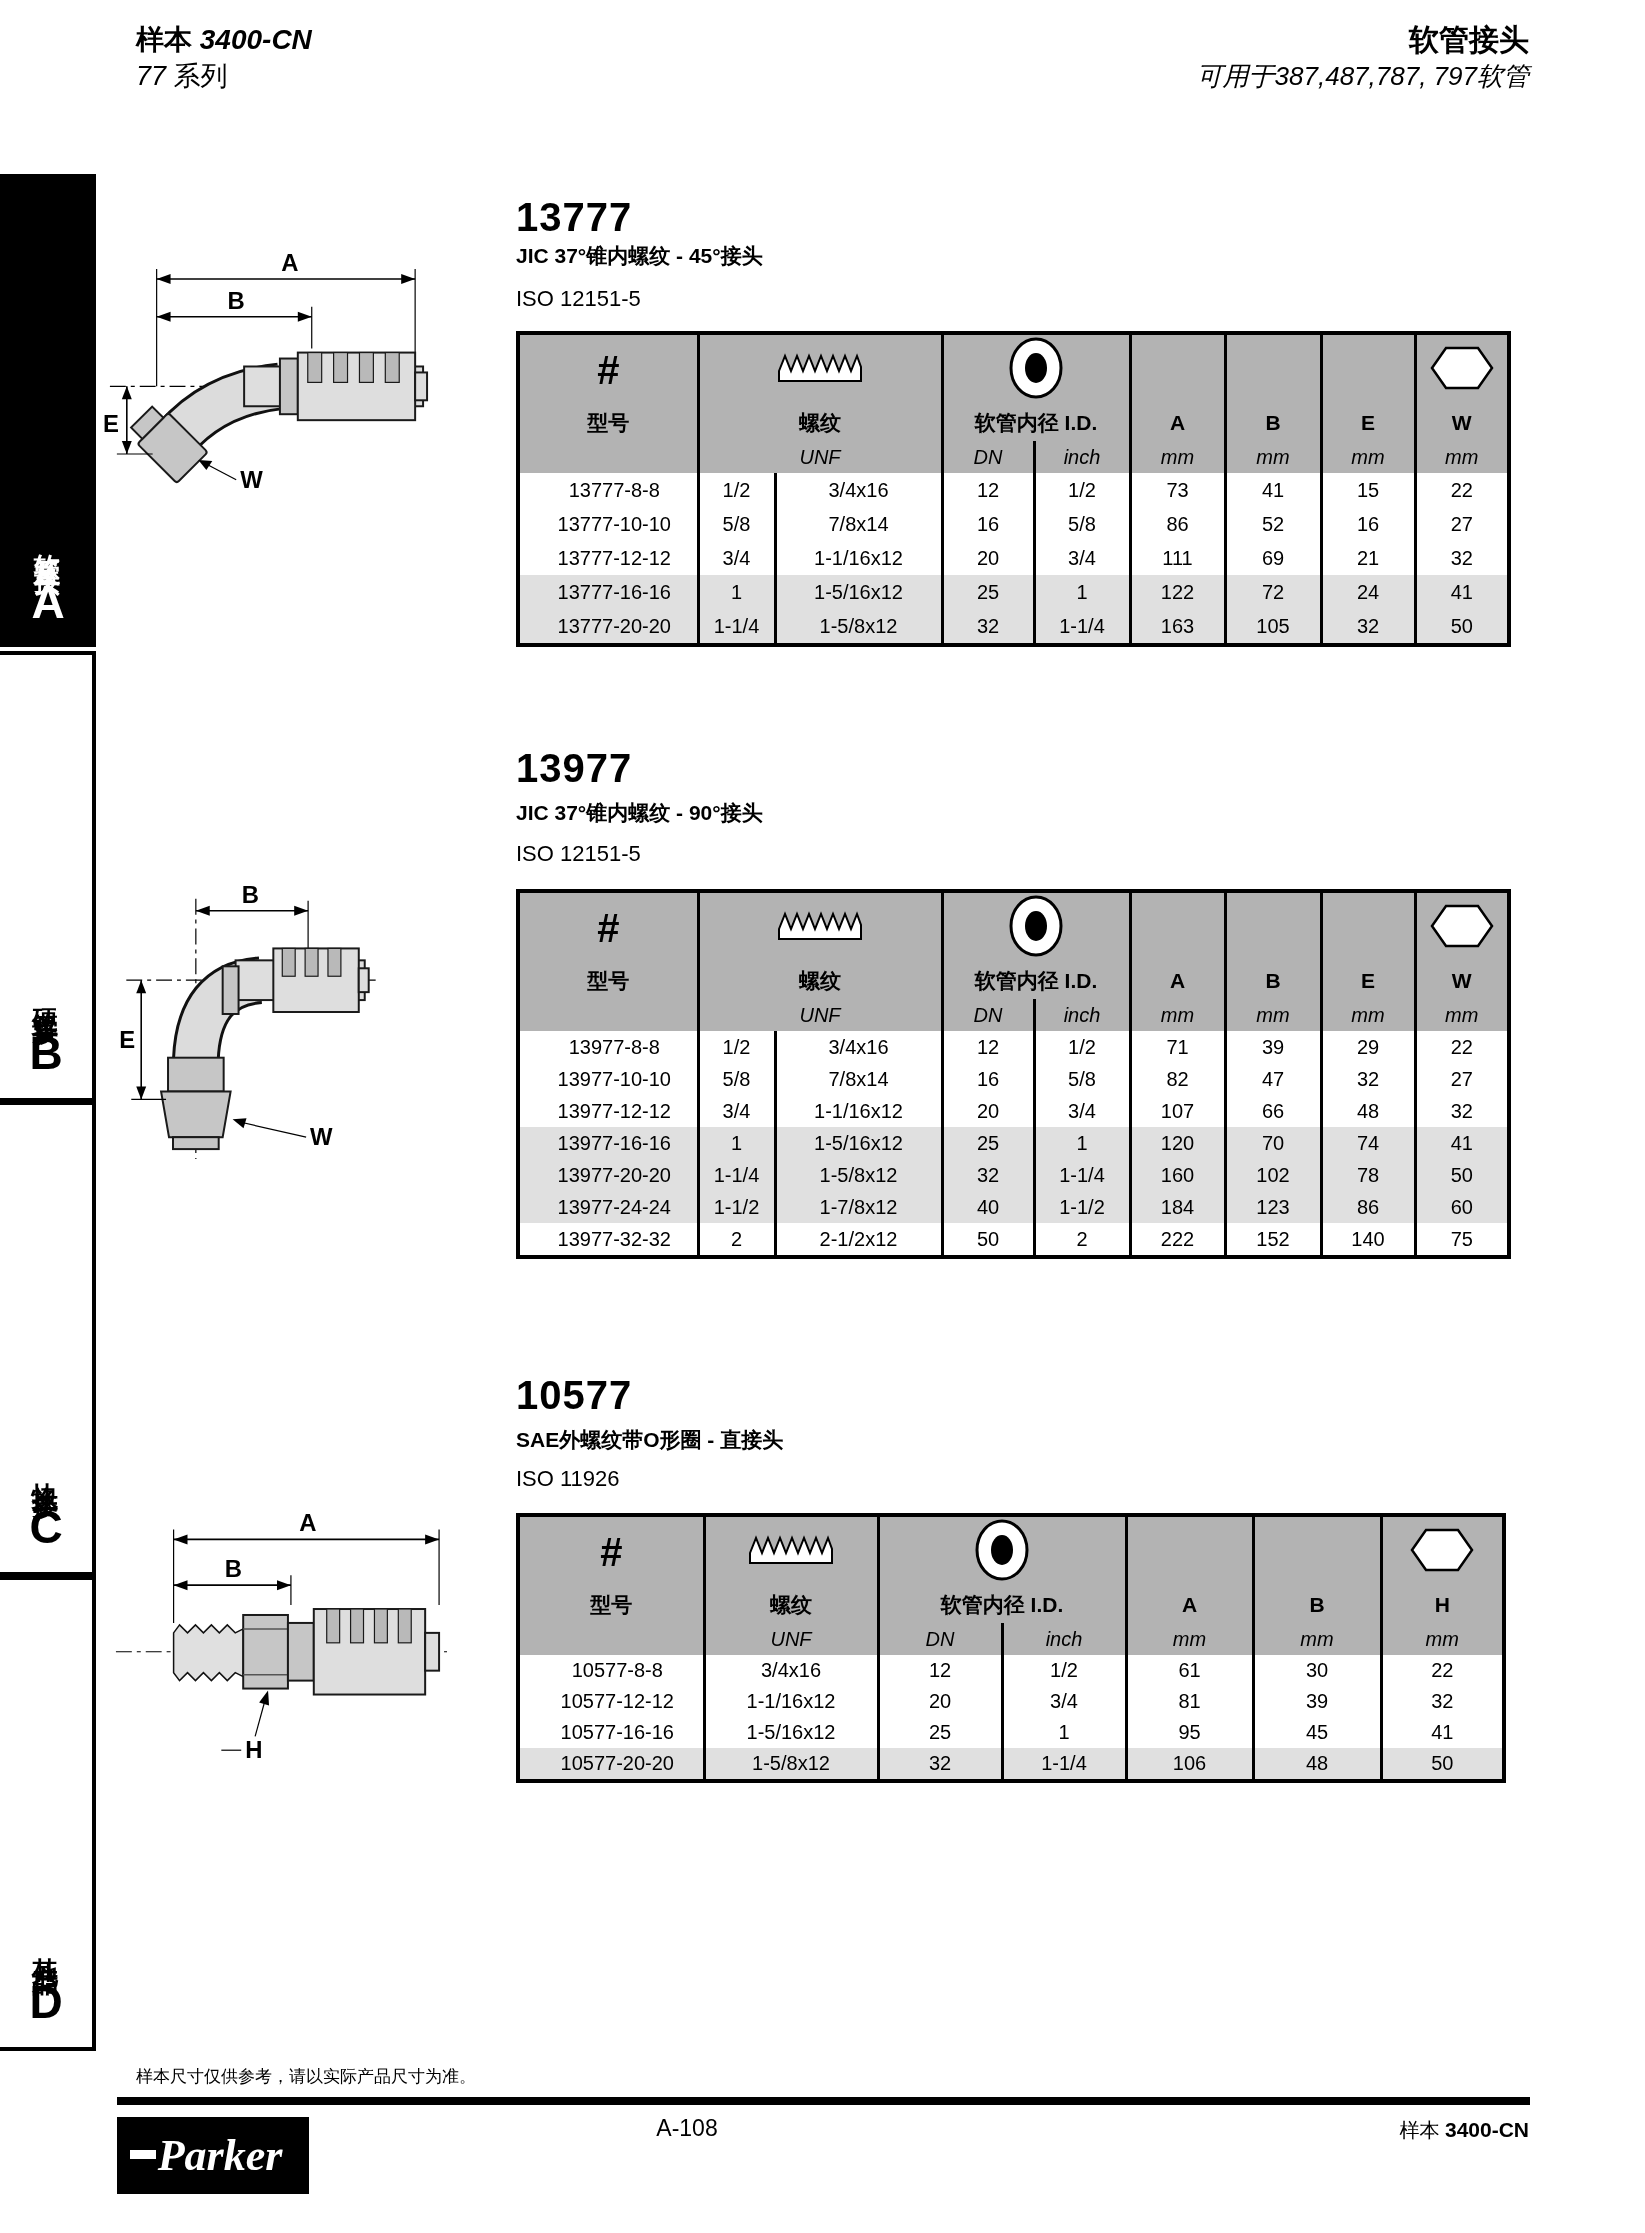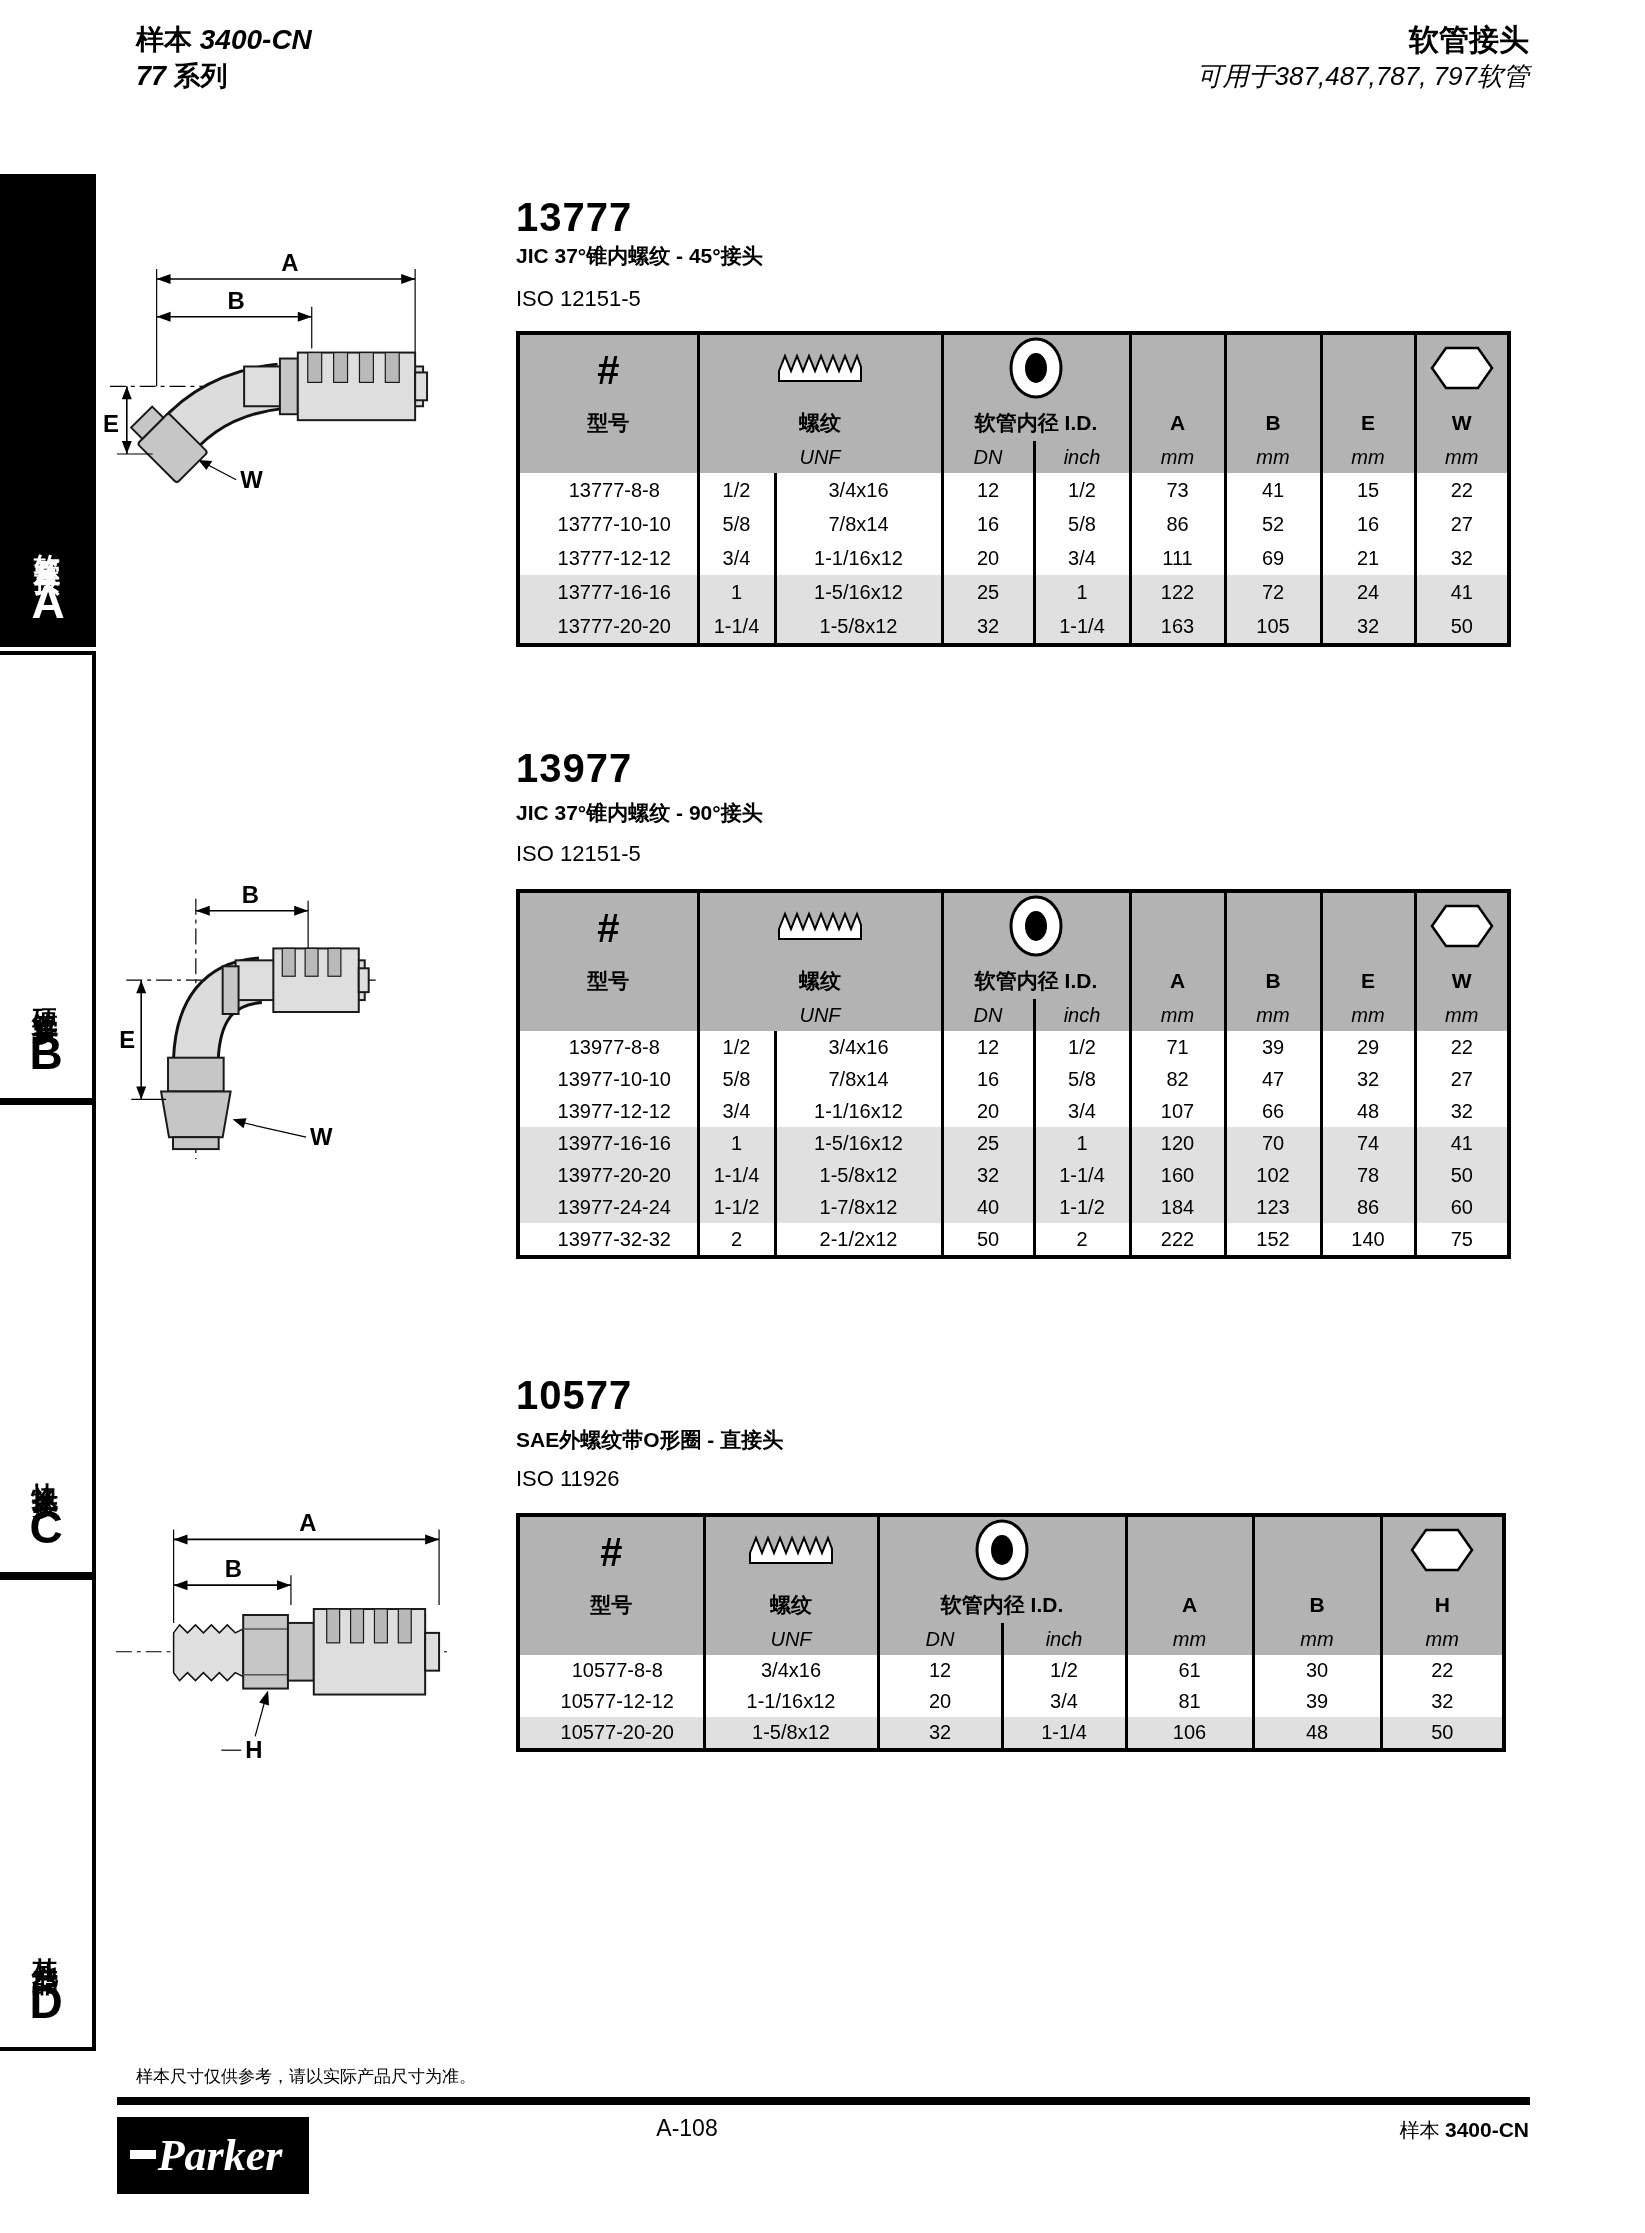--- a/index.html
+++ b/index.html
@@ -2,21 +2,21 @@
 <html><head>
 <meta charset="utf-8">
 <style>
   html,body{margin:0;padding:0;background:#fff;}
   #page{position:relative;width:1646px;height:2234px;background:#fff;overflow:hidden;
         font-family:"Liberation Sans","DejaVu Sans",sans-serif;color:#000;}
 
   
   .hdr-left{position:absolute;left:136px;top:22px;line-height:36px;}
   .hdr-left .l1{font-size:28px;font-weight:bold;}
-  .hdr-left .l2{font-size:27px;font-weight:bold;}
+  .hdr-left .l2{font-size:27px;font-weight:normal;}
   .it{font-style:italic;}
   .hdr-right{position:absolute;right:117px;top:22px;text-align:right;line-height:36px;}
   .hdr-right .l1{font-size:30px;font-weight:bold;}
   .hdr-right .l2{font-size:26px;font-style:italic;}
 
   
   .tab{position:absolute;left:0;width:96px;display:flex;flex-direction:column;
        justify-content:flex-end;align-items:center;box-sizing:border-box;padding-bottom:22px;}
   .tab .vlabel{writing-mode:vertical-rl;text-orientation:upright;font-size:26px;font-weight:bold;
        letter-spacing:4px;margin-bottom:26px;}
@@ -513,20 +513,29 @@
         </tr>
         <tr>
           <td>10577-12-12</td>
           <td>1-1/16x12</td>
           <td>20</td>
           <td>3/4</td>
           <td>81</td>
           <td>39</td>
           <td>32</td>
         </tr>
+        <tr>
+          <td>10577-16-16</td>
+          <td>1-5/16x12</td>
+          <td>25</td>
+          <td>1</td>
+          <td>95</td>
+          <td>45</td>
+          <td>41</td>
+        </tr>
         <tr class="shaded">
           <td>10577-20-20</td>
           <td>1-5/8x12</td>
           <td>32</td>
           <td>1-1/4</td>
           <td>106</td>
           <td>48</td>
           <td>50</td>
         </tr>
       </tbody>

